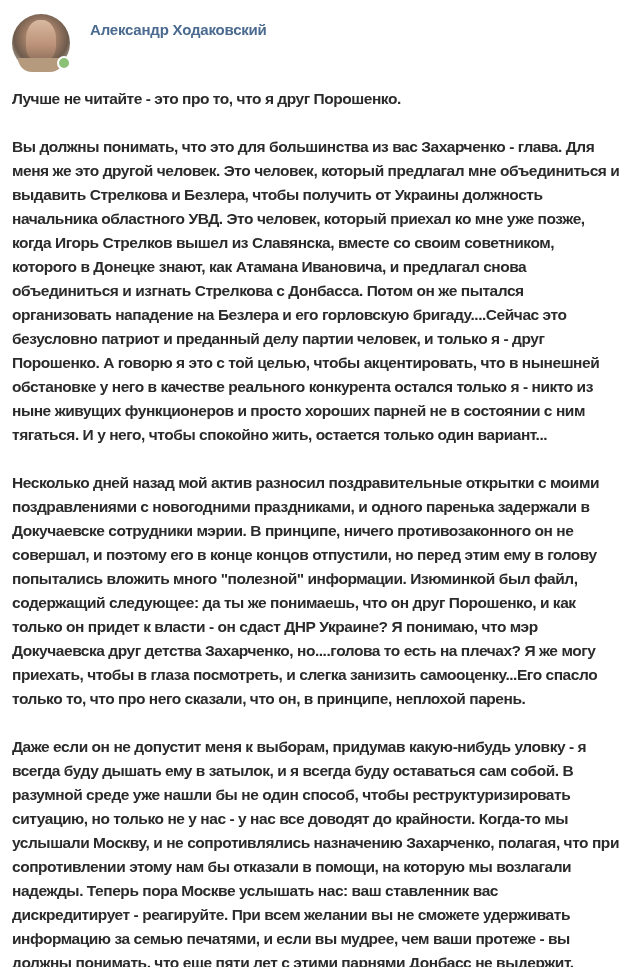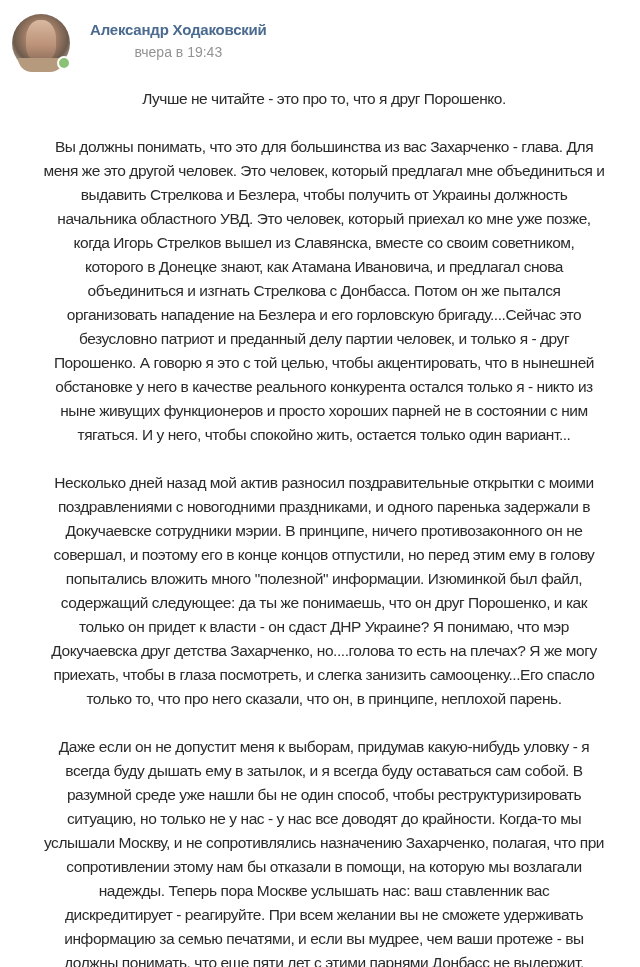--- a/index.html
+++ b/index.html
@@ -1,21 +1,21 @@
 <!DOCTYPE html>
 <html><head>
 <meta charset="utf-8">
 <style>
   html, body { margin: 0; padding: 0; background: #ffffff; }
   body {
     width: 640px; height: 967px; overflow: hidden;
     font-family: "Liberation Sans", "DejaVu Sans", sans-serif;
     color: #2b2b2b;
   }
-  .post { position: relative; width: 640px; height: 967px; text-align: center; }
+  .post { position: relative; width: 640px; height: 967px; }
   .header { position: absolute; left: 12px; top: 14px; height: 60px; display: flex; align-items: flex-start; }
   .avatar {
     position: relative; width: 58px; height: 58px; border-radius: 50%;
     background: radial-gradient(circle at 50% 40%, #c9a48a 0%, #a07d66 35%, #6c5a4c 60%, #cfcabf 85%);
     overflow: visible; flex-shrink: 0;
   }
   .avatar .face {
     position: absolute; left: 14px; top: 6px; width: 30px; height: 42px; border-radius: 45% 45% 40% 40%;
     background: linear-gradient(180deg, #d8b8a0 0%, #bb9278 60%, #8d6e5b 100%);
   }
@@ -24,35 +24,34 @@
     background: #b59a7d;
   }
   .online-dot {
     position: absolute; right: -1px; bottom: 2px; width: 10px; height: 10px; border-radius: 50%;
     background: #8ac176; border: 2px solid #ffffff;
   }
   .meta { margin-left: 20px; margin-top: 6px; }
   .author { font-size: 15px; font-weight: bold; color: #4a6a8f; line-height: 20px; letter-spacing: -0.2px; }
   .time { font-size: 14px; color: #939393; line-height: 20px; margin-top: 2px; }
   .body { position: absolute; left: 12px; top: 87px; width: 624px; font-size: 15.5px; line-height: 24px; letter-spacing: -0.45px; }
-  .para { margin: 0 0 24px 0; white-space: pre-line; }
+  .para { margin: 0 0 24px 0; white-space: pre-line; font-weight: bold; }
 </style>
 </head>
 <body>
 
 <div class="post">
   <div class="header">
     <div class="avatar">
       <div class="face"></div>
       <div class="shirt"></div>
       <span class="online-dot"></span>
     </div>
     <div class="meta">
       <div class="author">Александр Ходаковский</div>
-      <div class="time">вчера в 19:43</div>
     </div>
   </div>
 
   <div class="body">
     <p class="para">Лучше не читайте - это про то, что я друг Порошенко.</p>
     <p class="para">Вы должны понимать, что это для большинства из вас Захарченко - глава. Для
 меня же это другой человек. Это человек, который предлагал мне объединиться и
 выдавить Стрелкова и Безлера, чтобы получить от Украины должность
 начальника областного УВД. Это человек, который приехал ко мне уже позже,
 когда Игорь Стрелков вышел из Славянска, вместе со своим советником,

